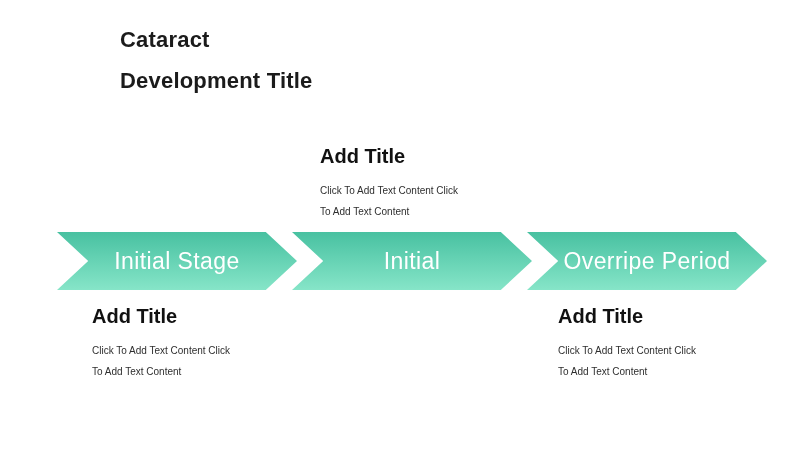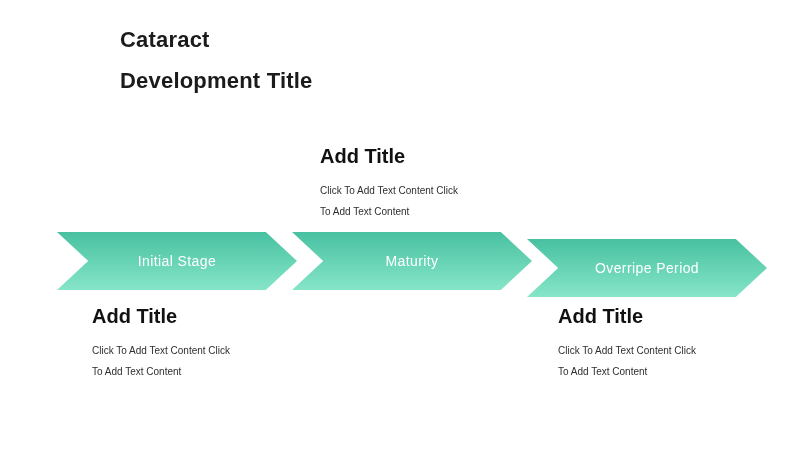--- a/index.html
+++ b/index.html
@@ -59,24 +59,24 @@
     background: linear-gradient(180deg,
       var(--arrow-gradient-top, #48c1a1) 0%,
       var(--arrow-gradient-bottom, #86e5c8) 100%);
     clip-path: polygon(0% 0%, 87% 0%, 100% 50%, 87% 100%, 0% 100%, 13% 50%);
     display: flex;
     align-items: center;
     justify-content: center;
   }
   .arrow-1 { left: 57px; }
   .arrow-2 { left: 292px; }
-  .arrow-3 { left: 527px; margin-top: 7px; }
+  .arrow-3 { left: 527px; }
   .arrow-label {
     color: var(--arrow-label-text, #ffffff);
-    font-size: 14px;
+    font-size: 23px;
     letter-spacing: 0.4px;
     text-align: center;
   }
 </style>
 </head>
 <body>
 
 <div class="slide">
 
   <div class="slide-title">
@@ -87,21 +87,21 @@
   <div class="note note-middle">
     <div class="note-title">Add Title</div>
     <div class="note-line">Click To Add Text Content Click</div>
     <div class="note-line">To Add Text Content</div>
   </div>
 
   <div class="arrow arrow-1">
     <span class="arrow-label">Initial Stage</span>
   </div>
   <div class="arrow arrow-2">
-    <span class="arrow-label">Maturity</span>
+    <span class="arrow-label">Initial</span>
   </div>
   <div class="arrow arrow-3">
     <span class="arrow-label">Overripe Period</span>
   </div>
 
   <div class="note note-bottom-left">
     <div class="note-title">Add Title</div>
     <div class="note-line">Click To Add Text Content Click</div>
     <div class="note-line">To Add Text Content</div>
   </div>

